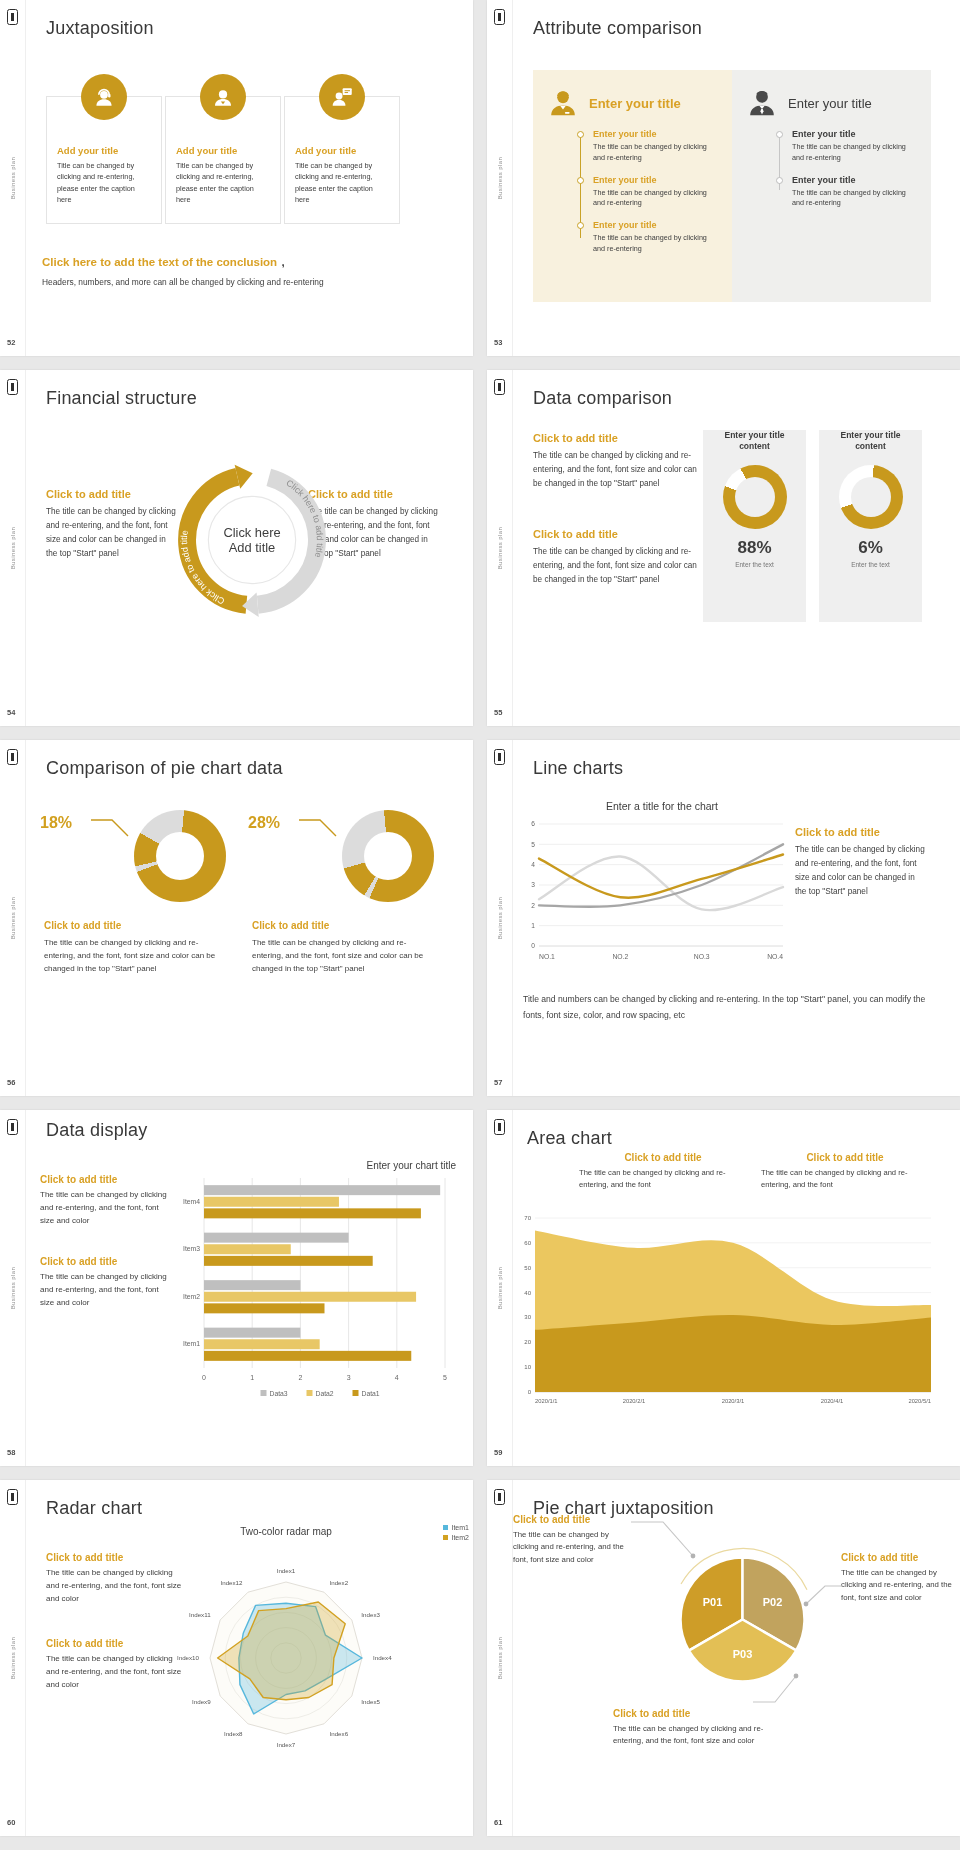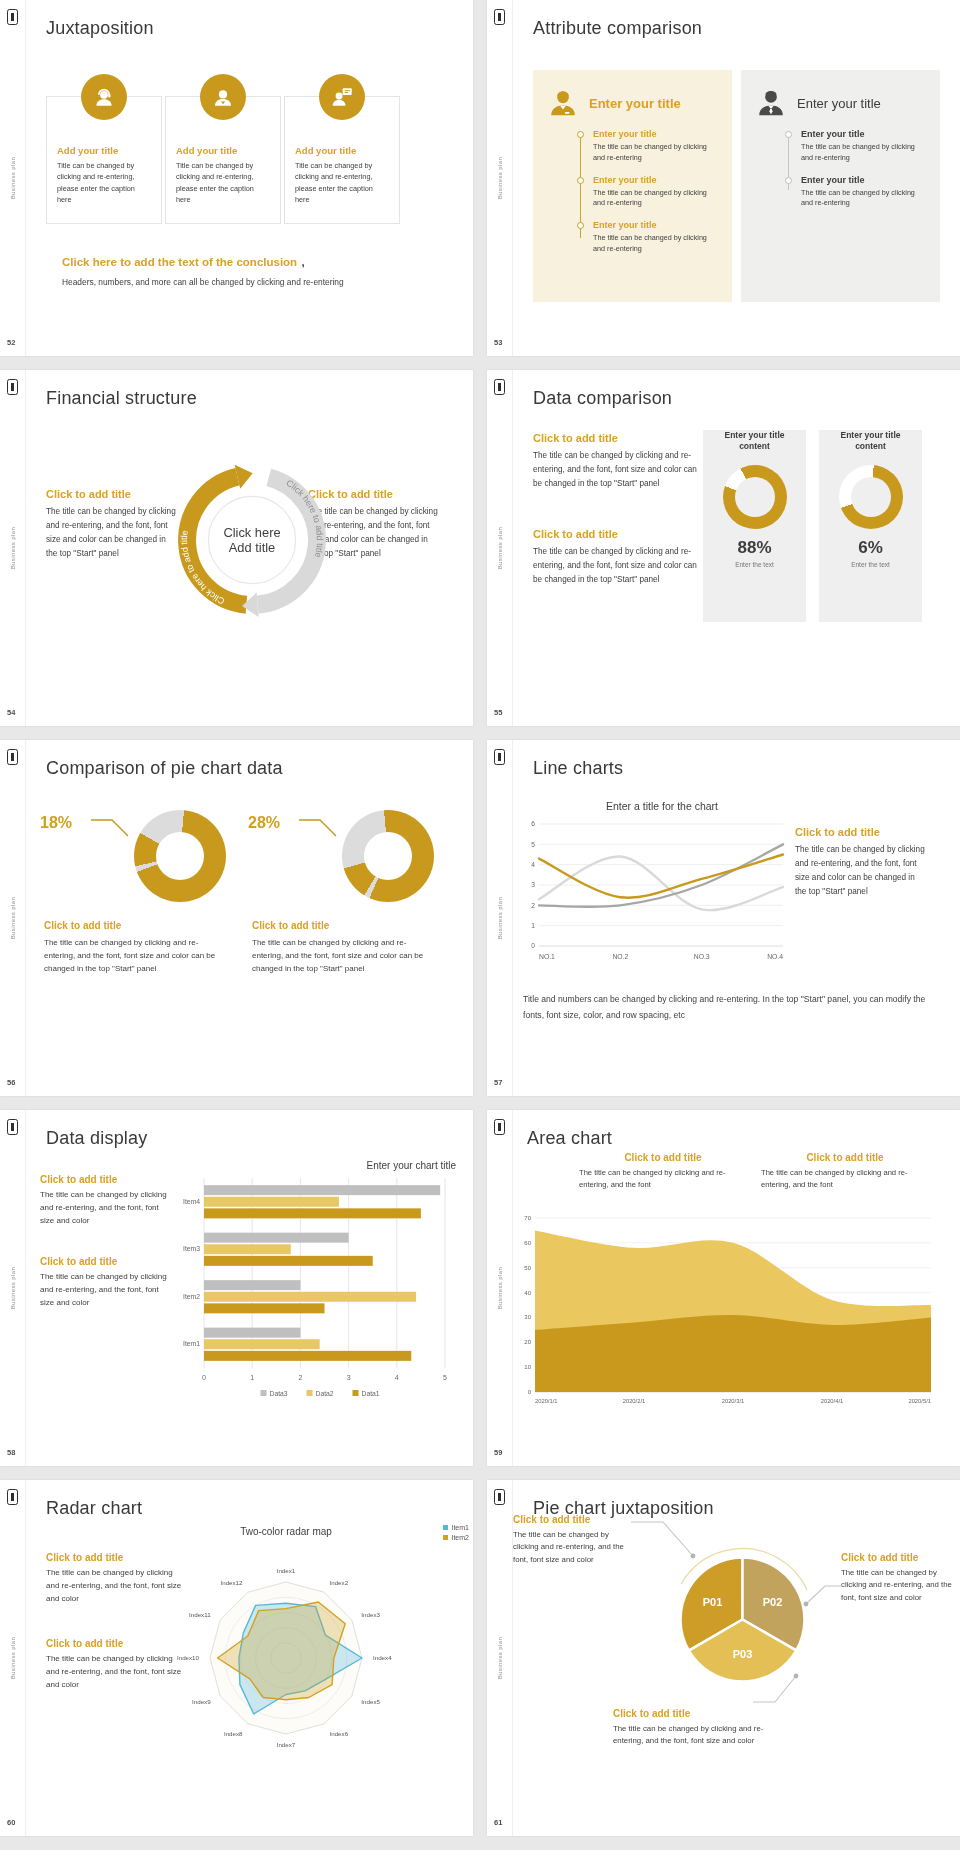--- a/index.html
+++ b/index.html
@@ -15,26 +15,26 @@
 .main{flex:1;position:relative;padding:18px 20px 0 20px}
 .stitle{font-size:18px;font-weight:400;color:#393939;letter-spacing:.2px}
 .gh{color:#D9A125;font-weight:700}
 .bt{color:#404040}
 
 .cards{position:absolute;left:20px;top:96px;display:flex;gap:3px}
 .card{width:116px;height:128px;border:1px solid #e4e4e4;position:relative;padding:48px 10px 8px;background:#fff}
 .cico{position:absolute;top:-23px;left:50%;transform:translateX(-50%);width:46px;height:46px;border-radius:50%;background:#C8991D;display:flex;align-items:center;justify-content:center}
 .card h4{font-size:9.5px;margin-bottom:4px}
 .card p{font-size:7.3px;line-height:1.55}
-.concl{position:absolute;left:36px;top:252px;width:396px}
+.concl{position:absolute;left:16px;top:252px;width:396px}
 .concl .ch{font-size:11.5px}
 .concl .comma{color:#3f3f3f;font-weight:700;font-size:11.5px}
 .concl p{font-size:8.4px;margin-top:7px}
 
-.panels{position:absolute;left:20px;top:70px;display:flex;gap:9px}
+.panels{position:absolute;left:20px;top:70px;display:flex;gap:0}
 .panel{width:199px;height:232px;padding:16px 13px}
 .p-cream{background:#F8F1DE}
 .p-gray{background:#EFEFED}
 .phead{display:flex;align-items:center;gap:9px;margin-bottom:9px}
 .ptitle{font-size:13px}
 .ptitle.dark{color:#3d3d3d}
 .tl{position:relative;margin:2px 0 0 32px}
 .tl::before{content:"";position:absolute;left:1.5px;top:6px;width:1px;background:#C9A227}
 .tl-gold::before{height:103px}
 .tl-gray::before{height:55px;background:#c6c6c6}
@@ -67,21 +67,21 @@
 .pdonut::after{content:"";position:absolute;inset:22px;border-radius:50%;background:#fff}
 .g56 .txt{position:absolute;left:4px;top:112px;width:178px}
 .g56 h4{font-size:10px}
 .g56 p{font-size:8px;line-height:1.65;margin-top:5px}
 
 .lc-title{position:absolute;left:16px;top:60px;width:266px;text-align:center;font-size:10.5px;color:#3e3e3e}
 .lc{position:absolute;left:10px;top:76px}
 .b57{position:absolute;left:282px;top:86px;width:130px}
 .foot57{position:absolute;left:10px;top:252px;width:414px;font-size:8.6px;line-height:1.85}
 
-.m58{padding:18px 6px 0 20px}
+.m58{padding:10px 6px 0 20px}
 .b58a{position:absolute;left:14px;top:64px;width:130px}
 .b58b{position:absolute;left:14px;top:146px;width:130px}
 .b58a h4,.b58b h4{font-size:10px}
 .b58a p,.b58b p{font-size:8px;line-height:1.62;margin-top:4px}
 .bc-title{position:absolute;left:150px;top:50px;width:280px;text-align:right;font-size:10px;color:#3e3e3e}
 .bc{position:absolute;left:148px;top:62px}
 
 .m59{padding:18px 12px 0 14px}
 .b59{position:absolute;top:42px;width:168px}
 .b59 h4{font-size:10px;text-align:center}

